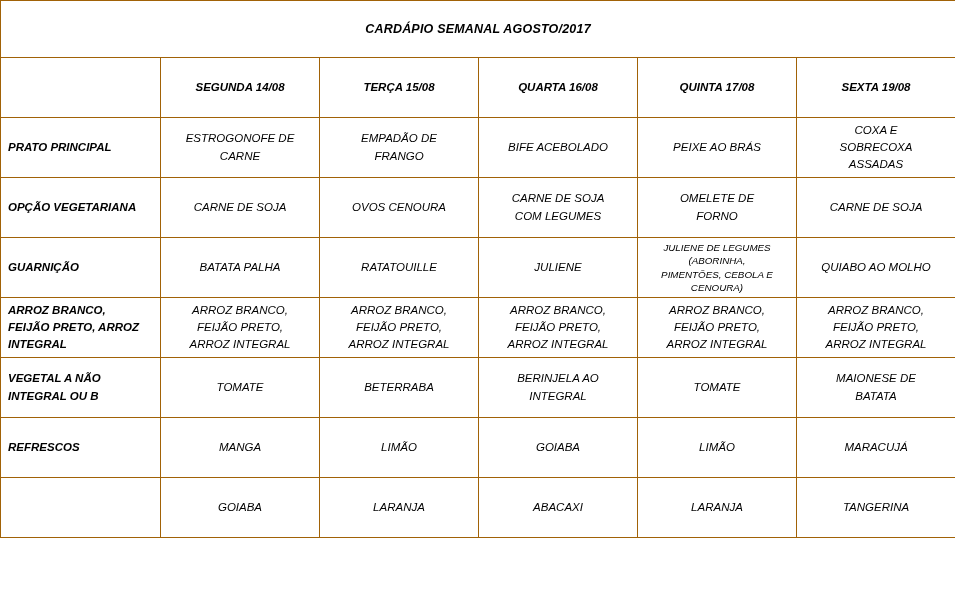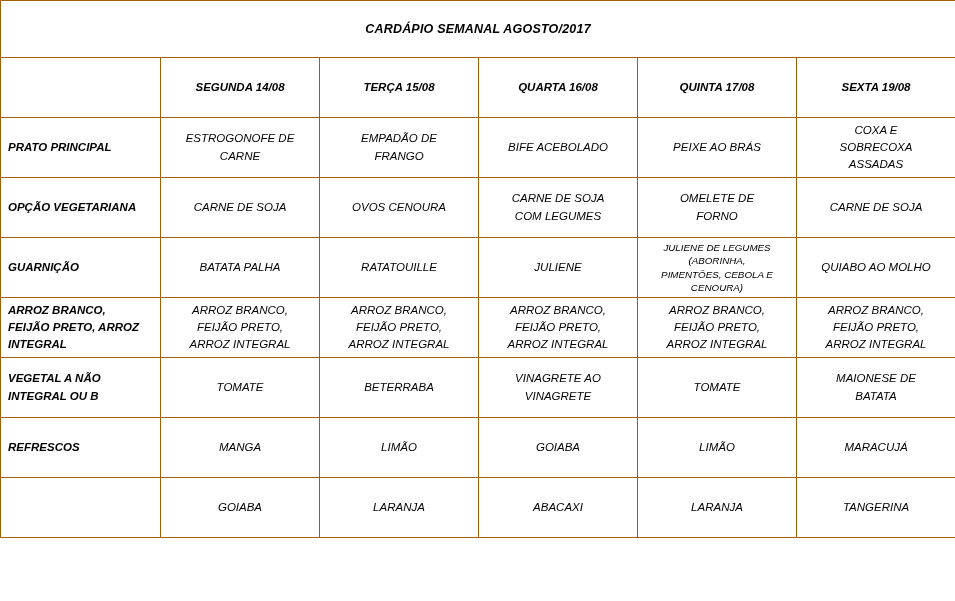--- a/index.html
+++ b/index.html
@@ -105,21 +105,21 @@
           <td>ARROZ BRANCO, FEIJÃO PRETO, ARROZ INTEGRAL</td>
           <td>ARROZ BRANCO, FEIJÃO PRETO, ARROZ INTEGRAL</td>
           <td>ARROZ BRANCO, FEIJÃO PRETO, ARROZ INTEGRAL</td>
           <td>ARROZ BRANCO, FEIJÃO PRETO, ARROZ INTEGRAL</td>
           <td>ARROZ BRANCO, FEIJÃO PRETO, ARROZ INTEGRAL</td>
         </tr>
         <tr>
           <td class="row-label">VEGETAL A NÃO INTEGRAL OU B</td>
           <td>TOMATE</td>
           <td>BETERRABA</td>
-          <td>VINAGRETE AO VINAGRETE</td>
+          <td>BERINJELA AO INTEGRAL</td>
           <td>TOMATE</td>
           <td>MAIONESE DE BATATA</td>
         </tr>
         <tr>
           <td class="row-label">REFRESCOS</td>
           <td>MANGA</td>
           <td>LIMÃO</td>
           <td>GOIABA</td>
           <td>LIMÃO</td>
           <td>MARACUJÁ</td>

